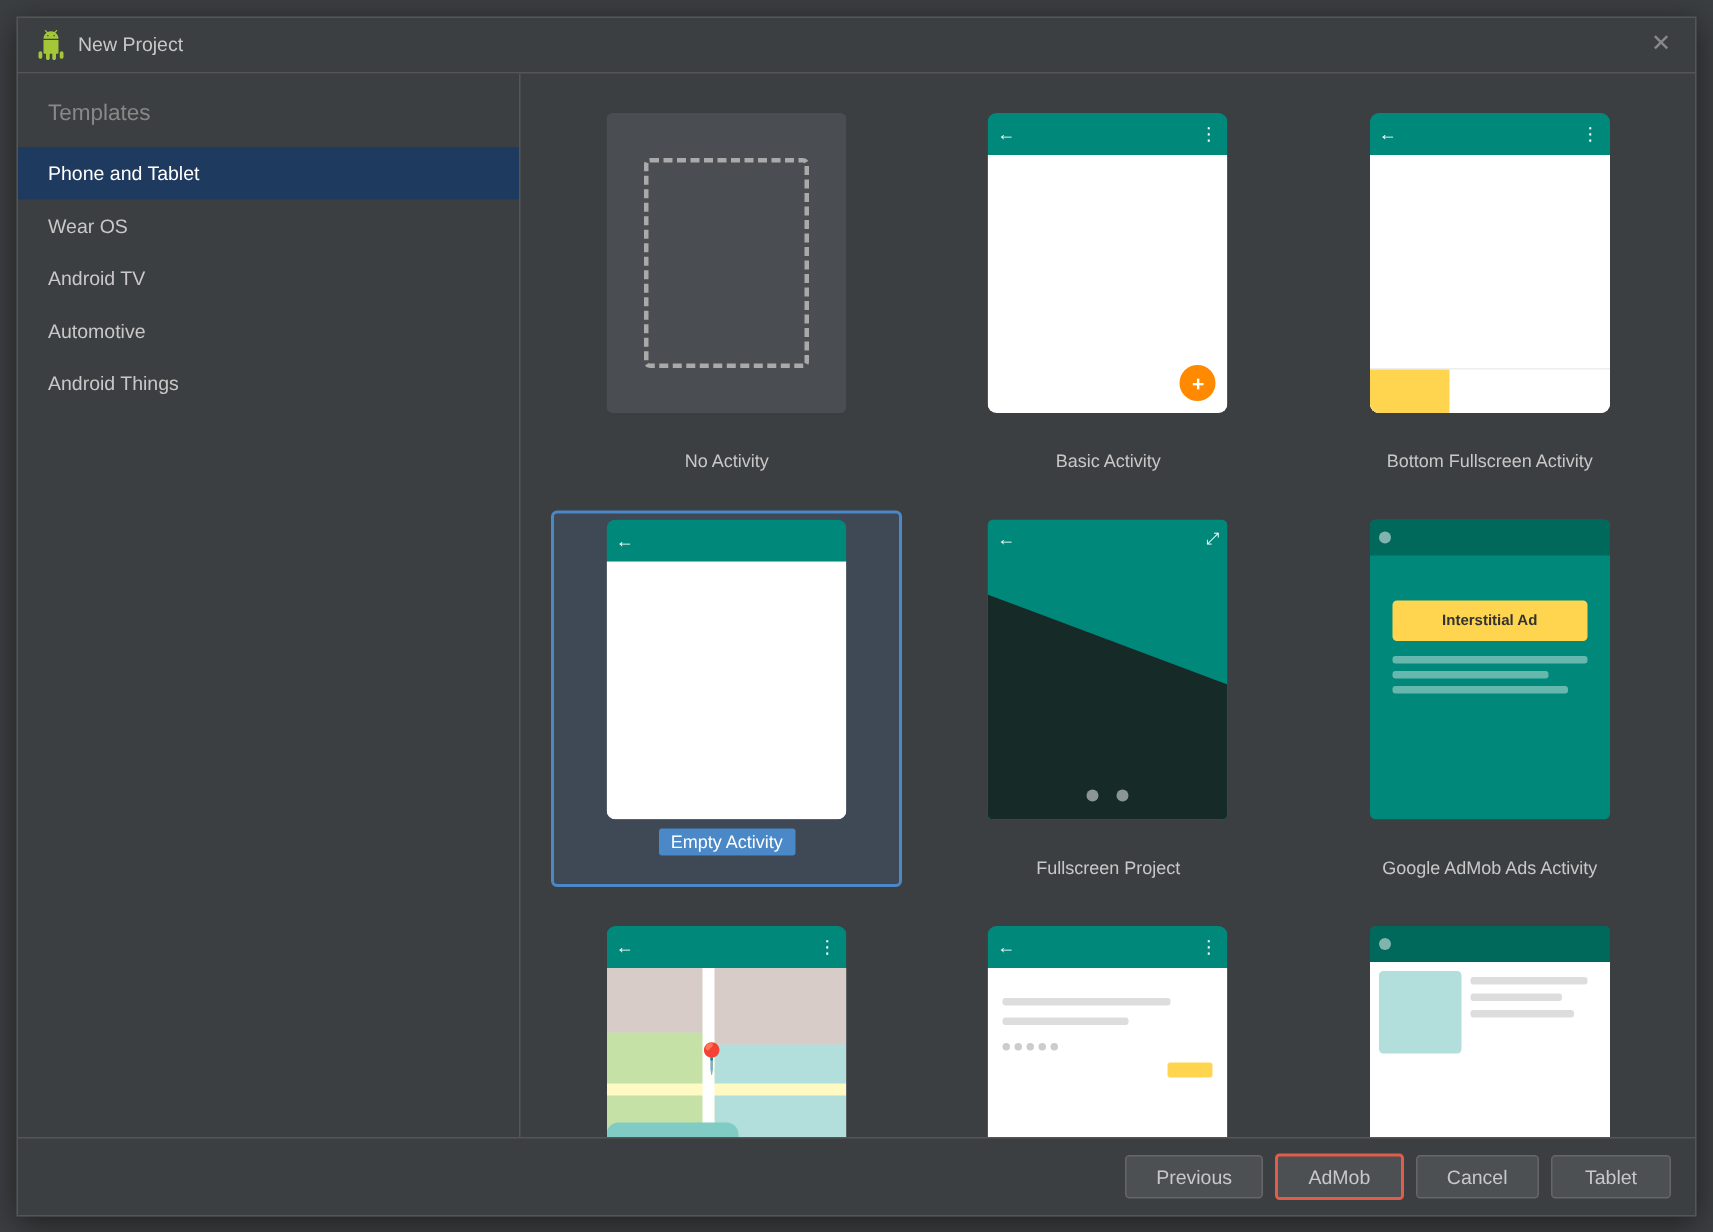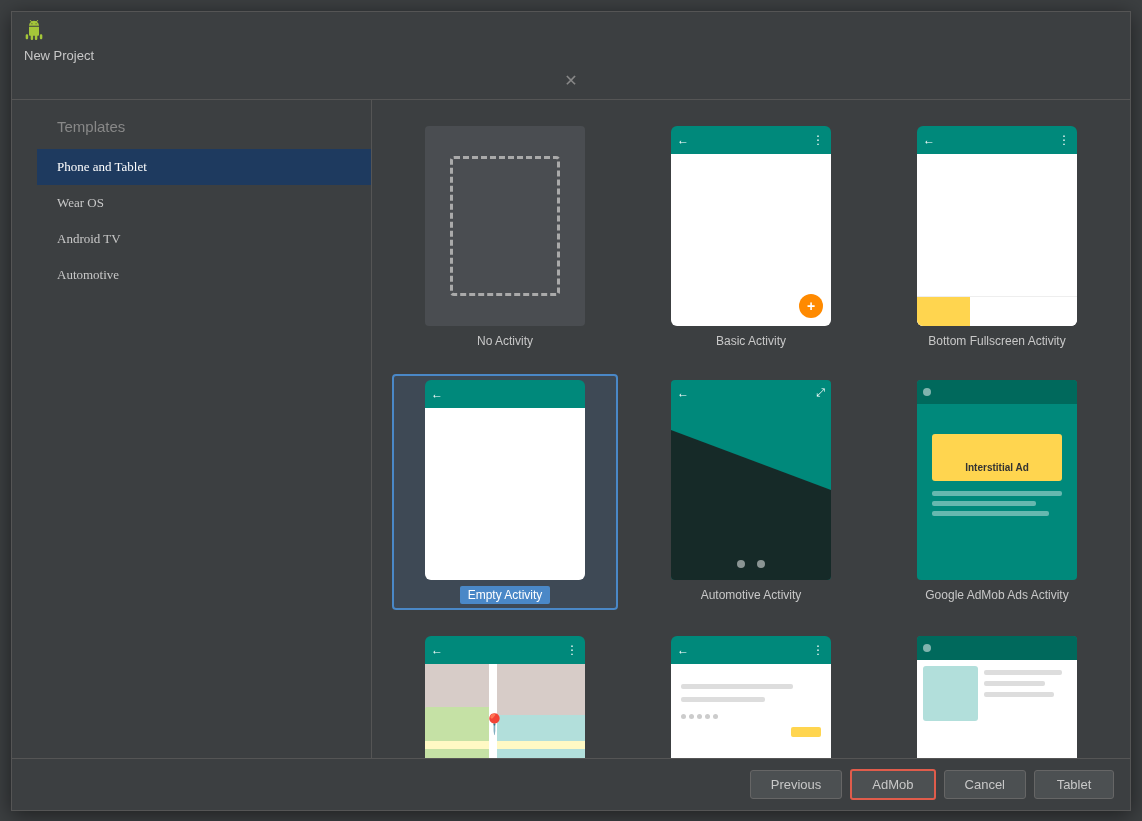--- a/index.html
+++ b/index.html
@@ -19,25 +19,25 @@
       background: #3c3f41;
       border: 1px solid #555;
       display: flex;
       flex-direction: column;
       position: relative;
       box-shadow: 0 4px 20px rgba(0,0,0,0.5);
     }
     .title-bar {
       background: #3c3f41;
       display: flex;
+      align-items: center;
       padding: 8px 12px;
       border-bottom: 1px solid #555;
       gap: 8px;
       flex-shrink: 0;
-      flex-direction: column;
     }
     .title-bar-icon {
       width: 20px;
       height: 20px;
     }
     .title-bar-text {
       color: #c8c8c8;
       font-size: 13px;
       flex: 1;
     }
@@ -47,21 +47,20 @@
       font-size: 16px;
       background: none;
       border: none;
       line-height: 1;
       padding: 2px 4px;
     }
     .content {
       display: flex;
       flex: 1;
       overflow: hidden;
-      padding-left: 25px;
     }
     .sidebar {
       width: 335px;
       background: #3c3f41;
       border-right: 1px solid #555;
       padding: 0;
       flex-shrink: 0;
       display: flex;
       flex-direction: column;
     }
@@ -69,21 +68,20 @@
       color: #888;
       font-size: 15px;
       padding: 18px 20px 14px 20px;
       font-weight: 400;
     }
     .sidebar-item {
       padding: 10px 20px;
       color: #c8c8c8;
       font-size: 13px;
       cursor: pointer;
-      font-family: Liberation Serif, serif;
     }
     .sidebar-item.active {
       background: #1e3a5f;
       color: #ffffff;
     }
     .main-area {
       flex: 1;
       display: flex;
       flex-direction: column;
       overflow: hidden;
@@ -114,21 +112,21 @@
       width: 160px;
       height: 200px;
       position: relative;
       border-radius: 4px;
       overflow: hidden;
       flex-shrink: 0;
     }
     .template-label {
       color: #c8c8c8;
       font-size: 12px;
-      margin-top: 8px;
+      margin-top: 25px;
       text-align: center;
     }
 
     
     .phone-mock {
       width: 100%;
       height: 100%;
       border-radius: 6px;
       overflow: hidden;
       display: flex;
@@ -451,20 +449,23 @@
       </div>
       <div class="sidebar-item">
         <span>Wear OS</span>
       </div>
       <div class="sidebar-item">
         <span>Android TV</span>
       </div>
       <div class="sidebar-item">
         <span>Automotive</span>
       </div>
+      <div class="sidebar-item">
+        <span>Android Things</span>
+      </div>
     </div>
 
     <div class="main-area">
       <div class="templates-grid">
 
         <div class="template-item">
           <div class="template-preview">
             <div class="no-activity-preview">
               <div class="dashed-rect"></div>
             </div>
@@ -530,31 +531,31 @@
                 <span class="arrow-icon">←</span>
                 <span class="expand-icon">⤢</span>
               </div>
 
               <div style="position:absolute;bottom:12px;left:50%;transform:translateX(-50%);display:flex;gap:12px;z-index:1;">
                 <div style="width:8px;height:8px;background:rgba(255,255,255,0.5);border-radius:50%;"></div>
                 <div style="width:8px;height:8px;background:rgba(255,255,255,0.5);border-radius:50%;"></div>
               </div>
             </div>
           </div>
-          <span class="template-label">Automotive Activity</span>
+          <span class="template-label">Fullscreen Project</span>
         </div>
 
         <div class="template-item">
           <div class="template-preview">
             <div class="admob-preview">
               <div class="admob-header">
                 <div class="admob-dot"></div>
               </div>
               <div class="admob-card">
-                <span style="font-size:10px;font-weight:bold;color:#333;margin-top:20px;">Interstitial Ad</span>
+                <span style="font-size:10px;font-weight:bold;color:#333;">Interstitial Ad</span>
               </div>
               <div class="admob-lines">
                 <div class="admob-line" style="width:100%;"></div>
                 <div class="admob-line" style="width:80%;"></div>
                 <div class="admob-line" style="width:90%;"></div>
               </div>
             </div>
           </div>
           <span class="template-label">Google AdMob Ads Activity</span>
         </div>

